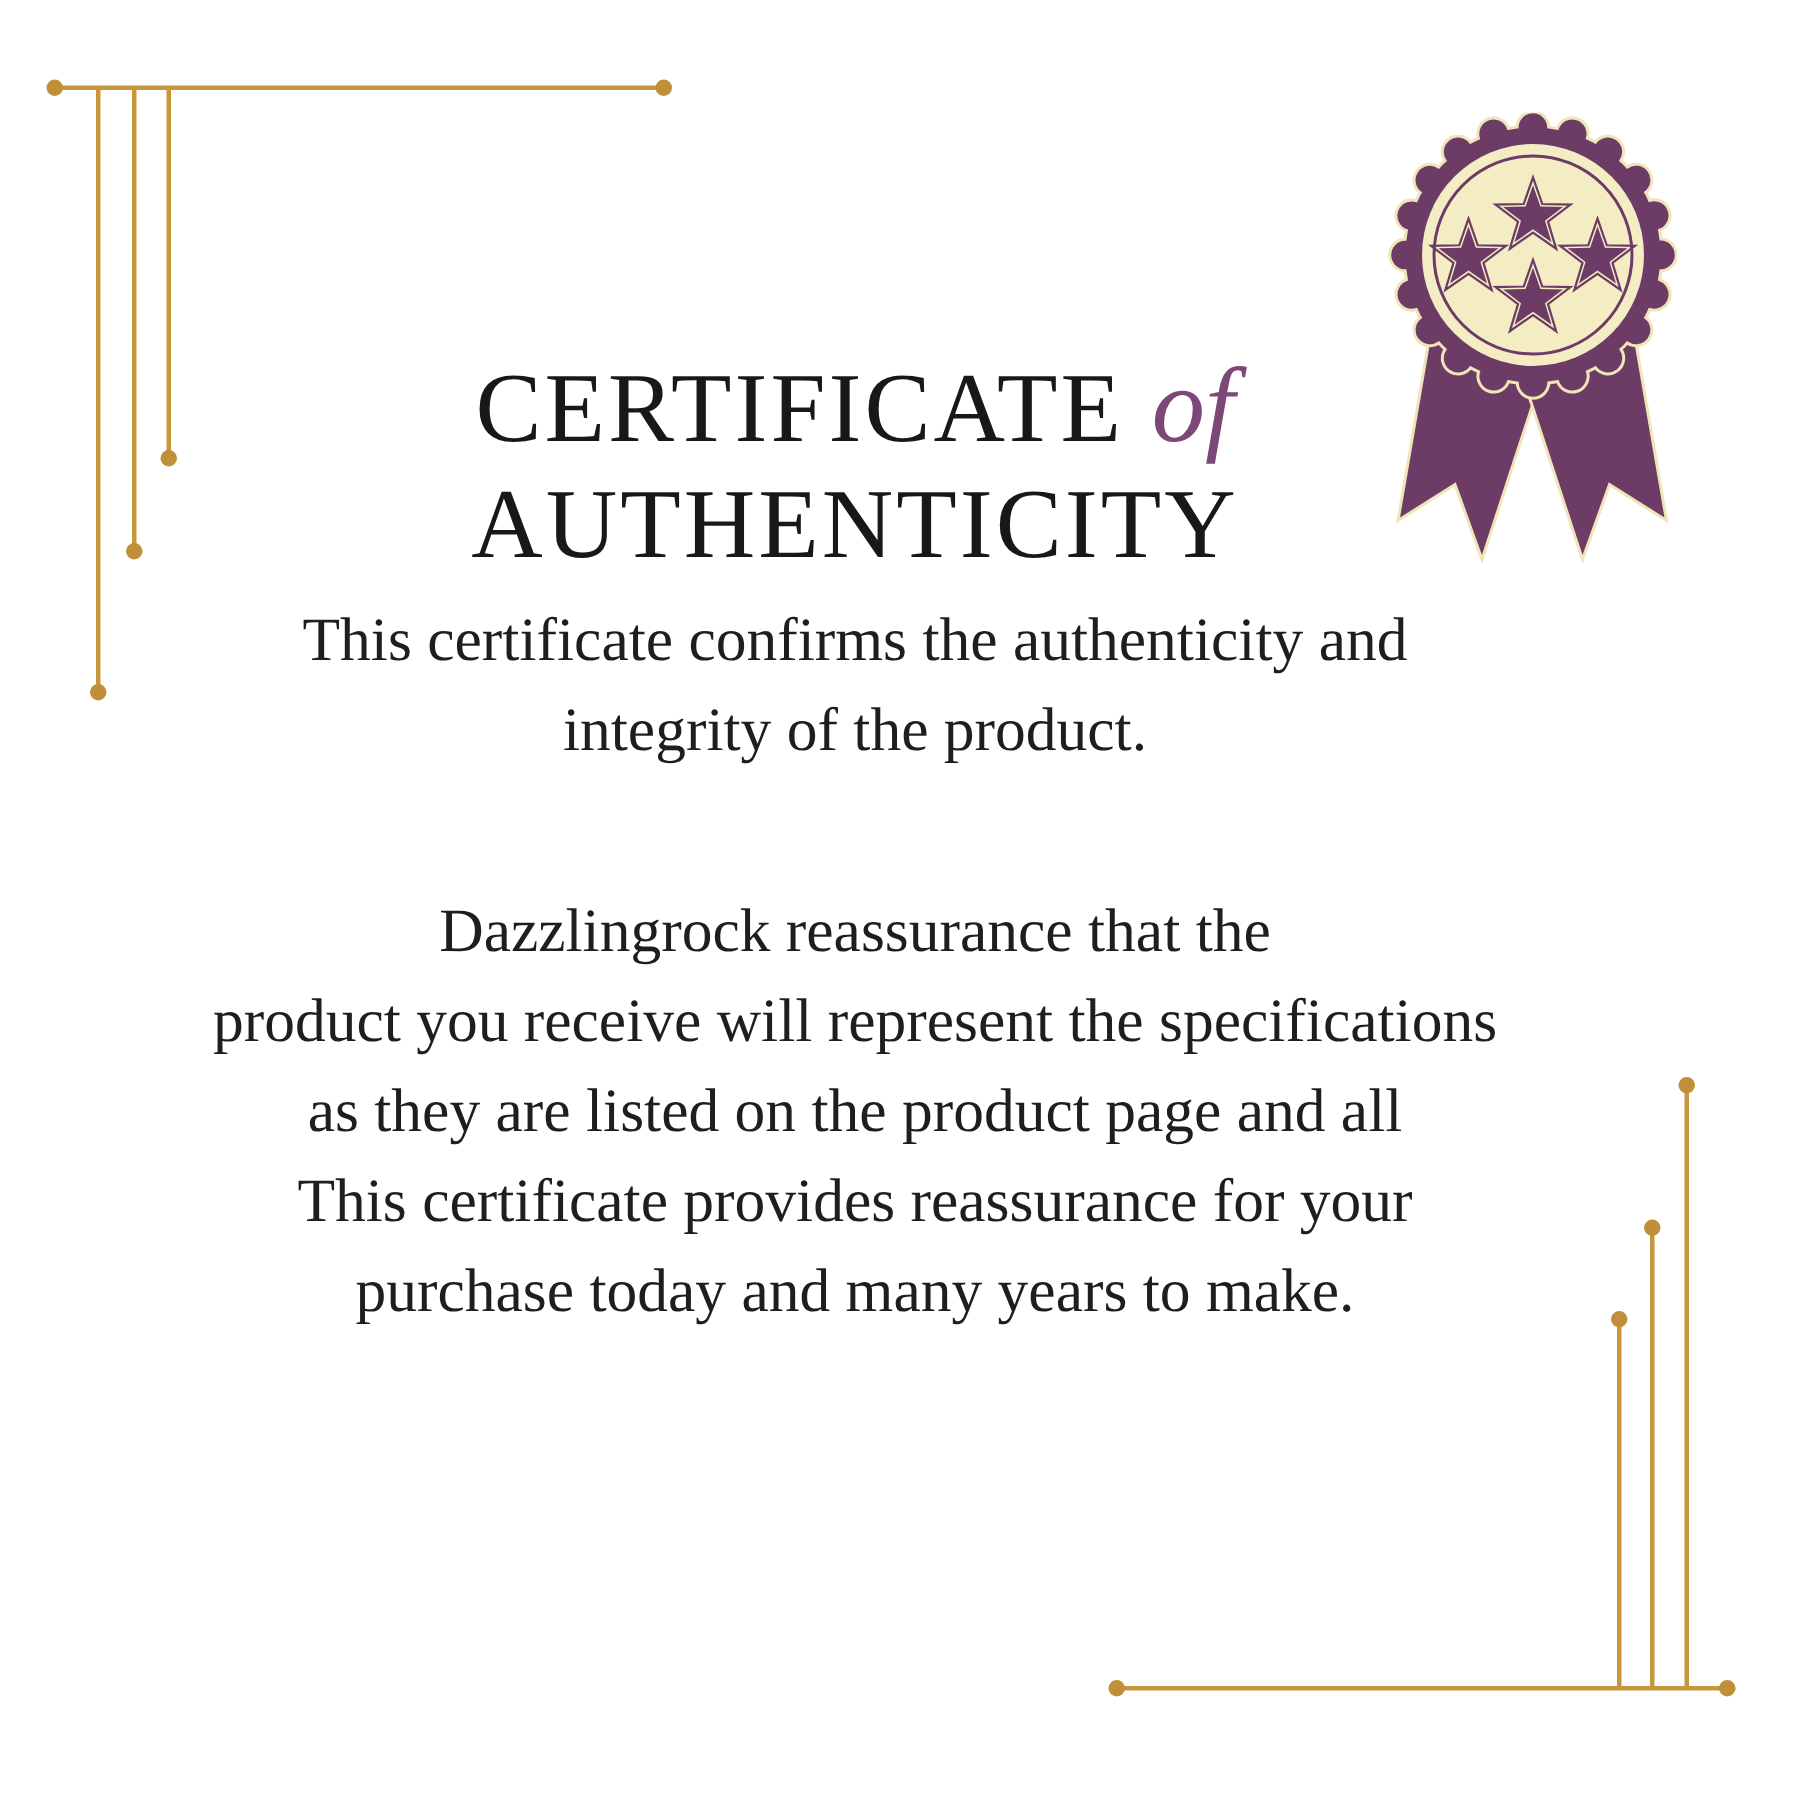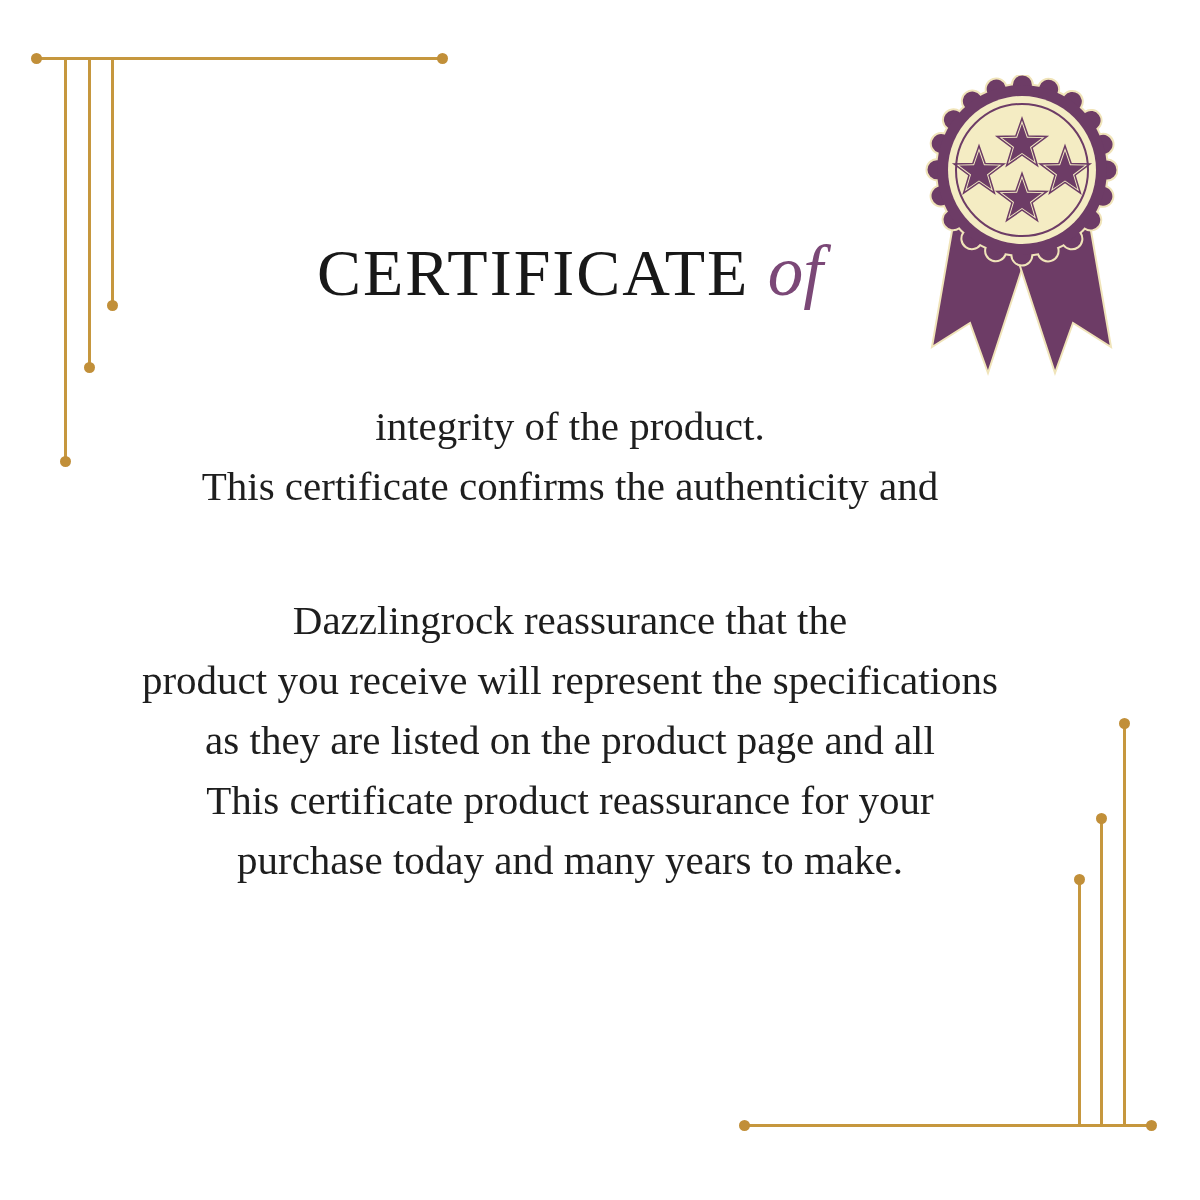--- a/index.html
+++ b/index.html
@@ -130,28 +130,29 @@
       <use href="#star" class="star-outline" transform="translate(140,97) scale(1.25)"></use>
     </g>
     <g>
       <use href="#star" class="star" transform="translate(97,124.5)"></use>
       <use href="#star" class="star-outline" transform="translate(97,124.5) scale(1.25)"></use>
     </g>
   </svg>
 
   <h1 class="textcol title" style="margin:0; position:absolute;">
     <div><span>CERTIFICATE</span> <span class="accent">of</span></div>
+    <div>AUTHENTICITY</div>
   </h1>
 
   <div class="textcol subtitle">
+    <div>This certificate confirms the authenticity and</div>
     <div>integrity of the product.</div>
-    <div>This certificate confirms the authenticity and</div>
   </div>
 
   <div class="textcol bodytext">
     <div>Dazzlingrock reassurance that the</div>
     <div>product you receive will represent the specifications</div>
     <div>as they are listed on the product page and all</div>
-    <div>This certificate product reassurance for your</div>
+    <div>This certificate provides reassurance for your</div>
     <div>purchase today and many years to make.</div>
   </div>
 
 </div>
 
 </body></html>

